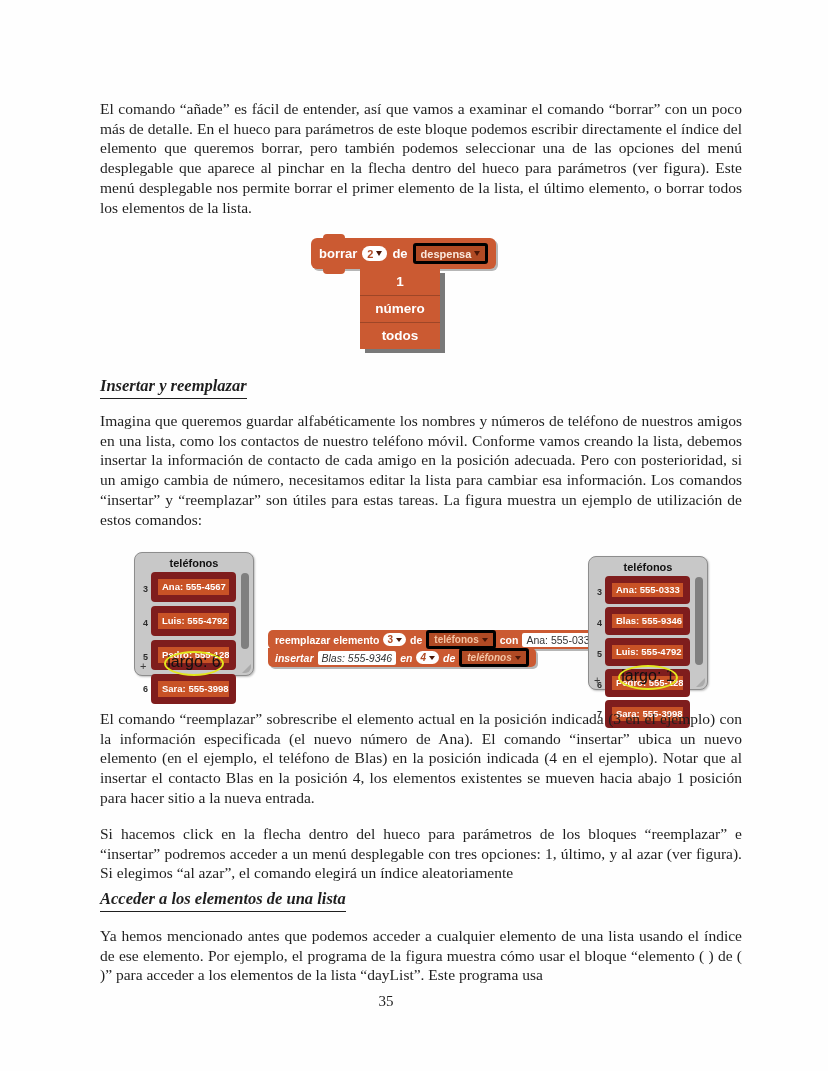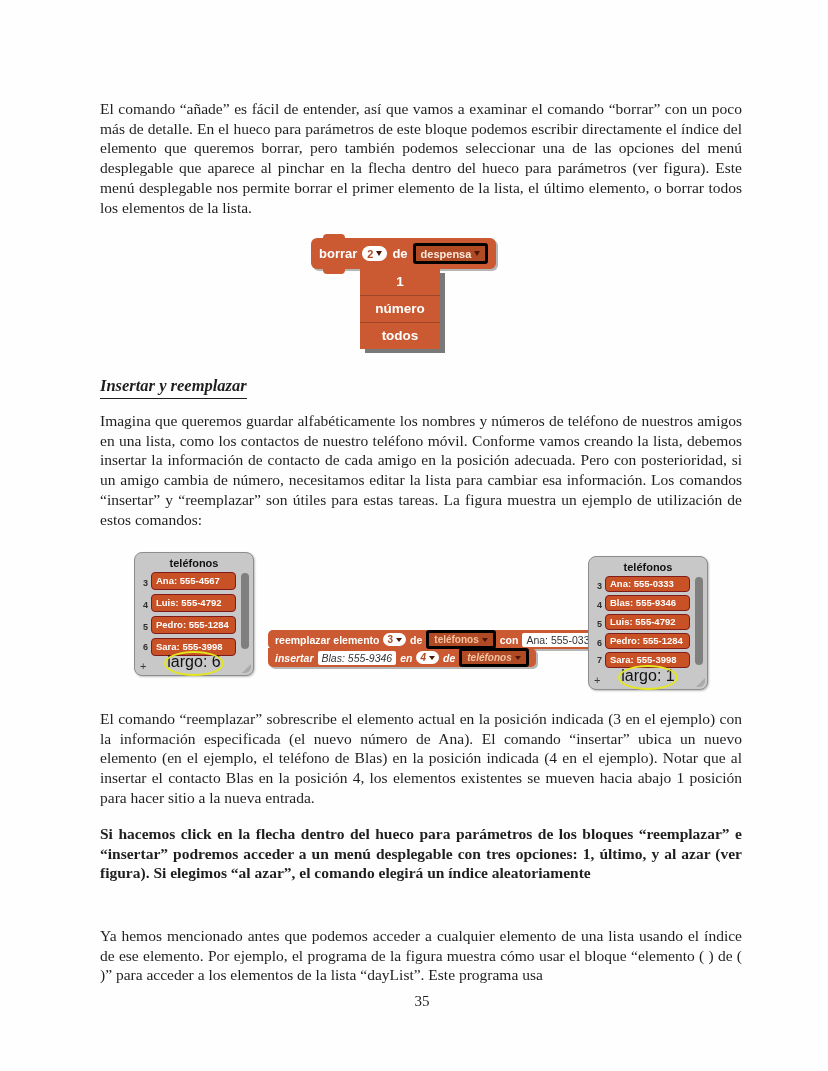--- a/index.html
+++ b/index.html
@@ -26,21 +26,21 @@
     margin:0;
     font-style:italic;
   }
   .heading .hu{
     display:inline-block;
     border-bottom:1.6px solid #1f1f1f;
     padding-bottom:2px;
   }
   .pageno{
     position:absolute;left:0;top:993px;width:772px;
-    text-align:center;font-size:15px;padding-left:36px;
+    text-align:center;font-size:15px;
   }
   
   .sfont{font-family:"Liberation Sans", sans-serif;font-weight:bold;}
   .tri{
     display:inline-block;width:0;height:0;
     border-left:3.5px solid transparent;
     border-right:3.5px solid transparent;
     border-top:5px solid #4a1708;
     margin-left:3px;vertical-align:middle;
   }
@@ -113,21 +113,21 @@
   .rows{padding:3px 17px 0 3px;display:flex;flex-direction:column;}
   .lrow{display:flex;align-items:center;gap:3px;}
   .idx{
     width:10px;text-align:right;flex:none;
     font-size:9px;color:#2e2e2e;
     font-family:"Liberation Sans", sans-serif;font-weight:bold;
   }
   .pill{
     flex:1;height:14px;line-height:14px;
     background:#c85226;
-    border:1px solid #7f1d1d;border-radius:4px;
+    border:7px solid #7f1d1d;border-radius:4px;
     color:#fff;font-size:9.5px;
     font-family:"Liberation Sans", sans-serif;font-weight:bold;
     padding-left:4px;white-space:nowrap;overflow:hidden;
   }
   .scrollbar{
     position:absolute;right:4px;width:8px;
     background:#7f7f7f;border-radius:4px;
   }
   .plus{
     position:absolute;left:5px;bottom:3px;
@@ -285,20 +285,21 @@
       <div class="scrollbar" style="top:20px;height:88px;"></div>
       <div class="plus">+</div>
       <div class="largo">largo: 1</div>
       <div class="ellipse"></div>
       <div class="grip"></div>
     </div>
   </div>
 
   <p class="para" style="top:705px;">El comando “reemplazar” sobrescribe el elemento actual en la posición indicada (3 en el ejemplo) con la información especificada (el nuevo número de Ana). El comando “insertar” ubica un nuevo elemento (en el ejemplo, el teléfono de Blas) en la posición indicada (4 en el ejemplo). Notar que al insertar el contacto Blas en la posición 4, los elementos existentes se mueven hacia abajo 1 posición para hacer sitio a la nueva entrada.</p>
 
-  <p class="para" style="top:820px;font-weight:bold;">Si hacemos click en la flecha dentro del hueco para parámetros de los bloques “reemplazar” e “insertar” podremos acceder a un menú desplegable con tres opciones: 1, último, y al azar (ver figura). Si elegimos “al azar”, el comando elegirá un índice aleatoriamente</p>
-
+  <p class="para" style="top:820px;">Si hacemos click en la flecha dentro del hueco para parámetros de los bloques “reemplazar” e “insertar” podremos acceder a un menú desplegable con tres opciones: 1, último, y al azar (ver figura). Si elegimos “al azar”, el comando elegirá un índice aleatoriamente</p>
+
+  <h2 class="heading" style="top:889px;"><span class="hu">Acceder a los elementos de una lista</span></h2>
 
   <p class="para" style="top:922px;">Ya hemos mencionado antes que podemos acceder a cualquier elemento de una lista usando el índice de ese elemento. Por ejemplo, el programa de la figura muestra cómo usar el bloque “elemento ( ) de ( )” para acceder a los elementos de la lista “dayList”. Este programa usa</p>
 
   <div class="pageno">35</div>
 
 </div>
 
 </body></html>

